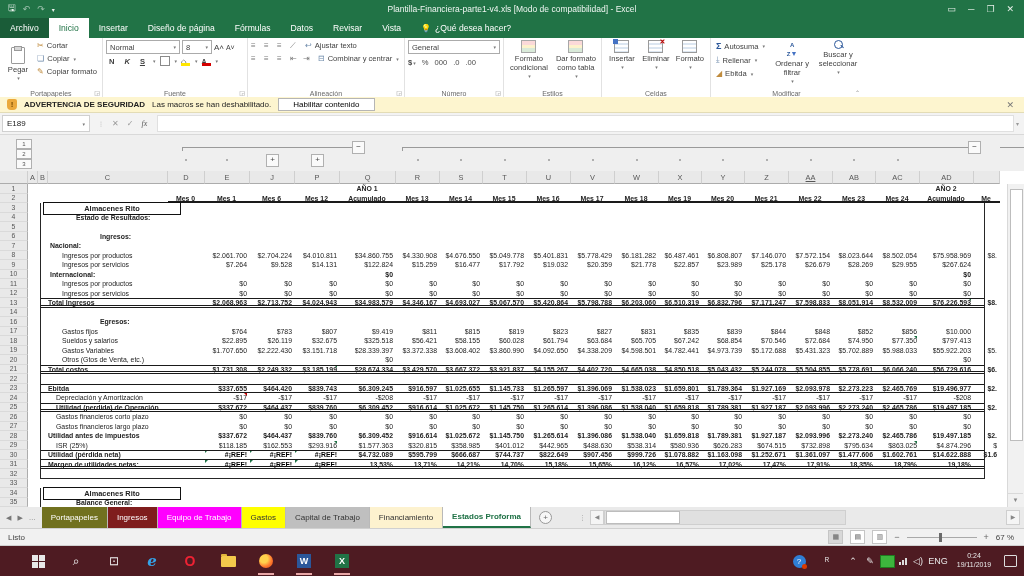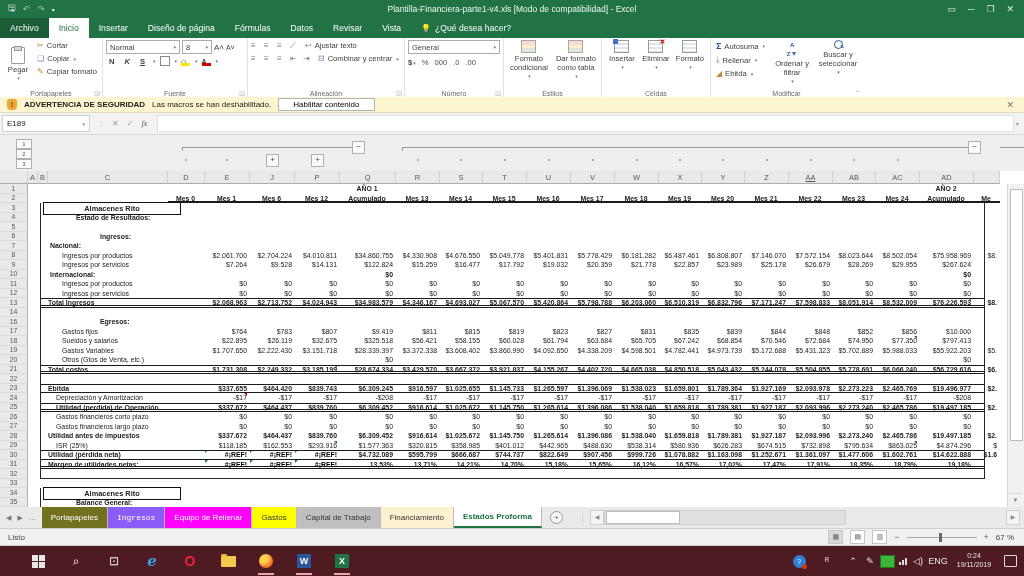--- a/index.html
+++ b/index.html
@@ -942,22 +942,22 @@
     </div>
 
   <div class="tabbar">
     <div class="tnav">
       <span>◀</span>
       <span>▶</span>
       <span>…</span>
     </div>
     <div class="stabs">
         <div class="stab" style="background: rgb(113, 113, 31); color: rgb(255, 255, 255);">Portapapeles</div>
-        <div class="stab" style="background: #8b5cf6; color: rgb(255, 255, 255); font-family: Liberation Mono, monospace;">Ingresos</div>
-        <div class="stab" style="background: rgb(255, 0, 255); color: rgb(255, 255, 255);">Equipo de Rellenar</div>
+        <div class="stab" style="background: #7f1d1d; color: rgb(255, 255, 255);">Ingresos</div>
+        <div class="stab" style="background: rgb(255, 0, 255); color: rgb(255, 255, 255);">Equipo de Trabajo</div>
         <div class="stab" style="background: rgb(255, 255, 0); color: rgb(51, 51, 51);">Gastos</div>
         <div class="stab" style="background: rgb(191, 191, 191); color: rgb(51, 51, 51);">Capital de Trabajo</div>
         <div class="stab" style="background: rgb(253, 242, 207); color: rgb(51, 51, 51);">Financiamiento</div>
         <div class="stab active" style="background: rgb(255, 255, 255); color: rgb(30, 113, 69); font-weight: bold;">Estados Proforma</div>
       </div>
     <div class="addsheet">
         <span class="circ">+</span>
       </div>
     <div class="hsb">
       <span class="hdots">⋮</span>

